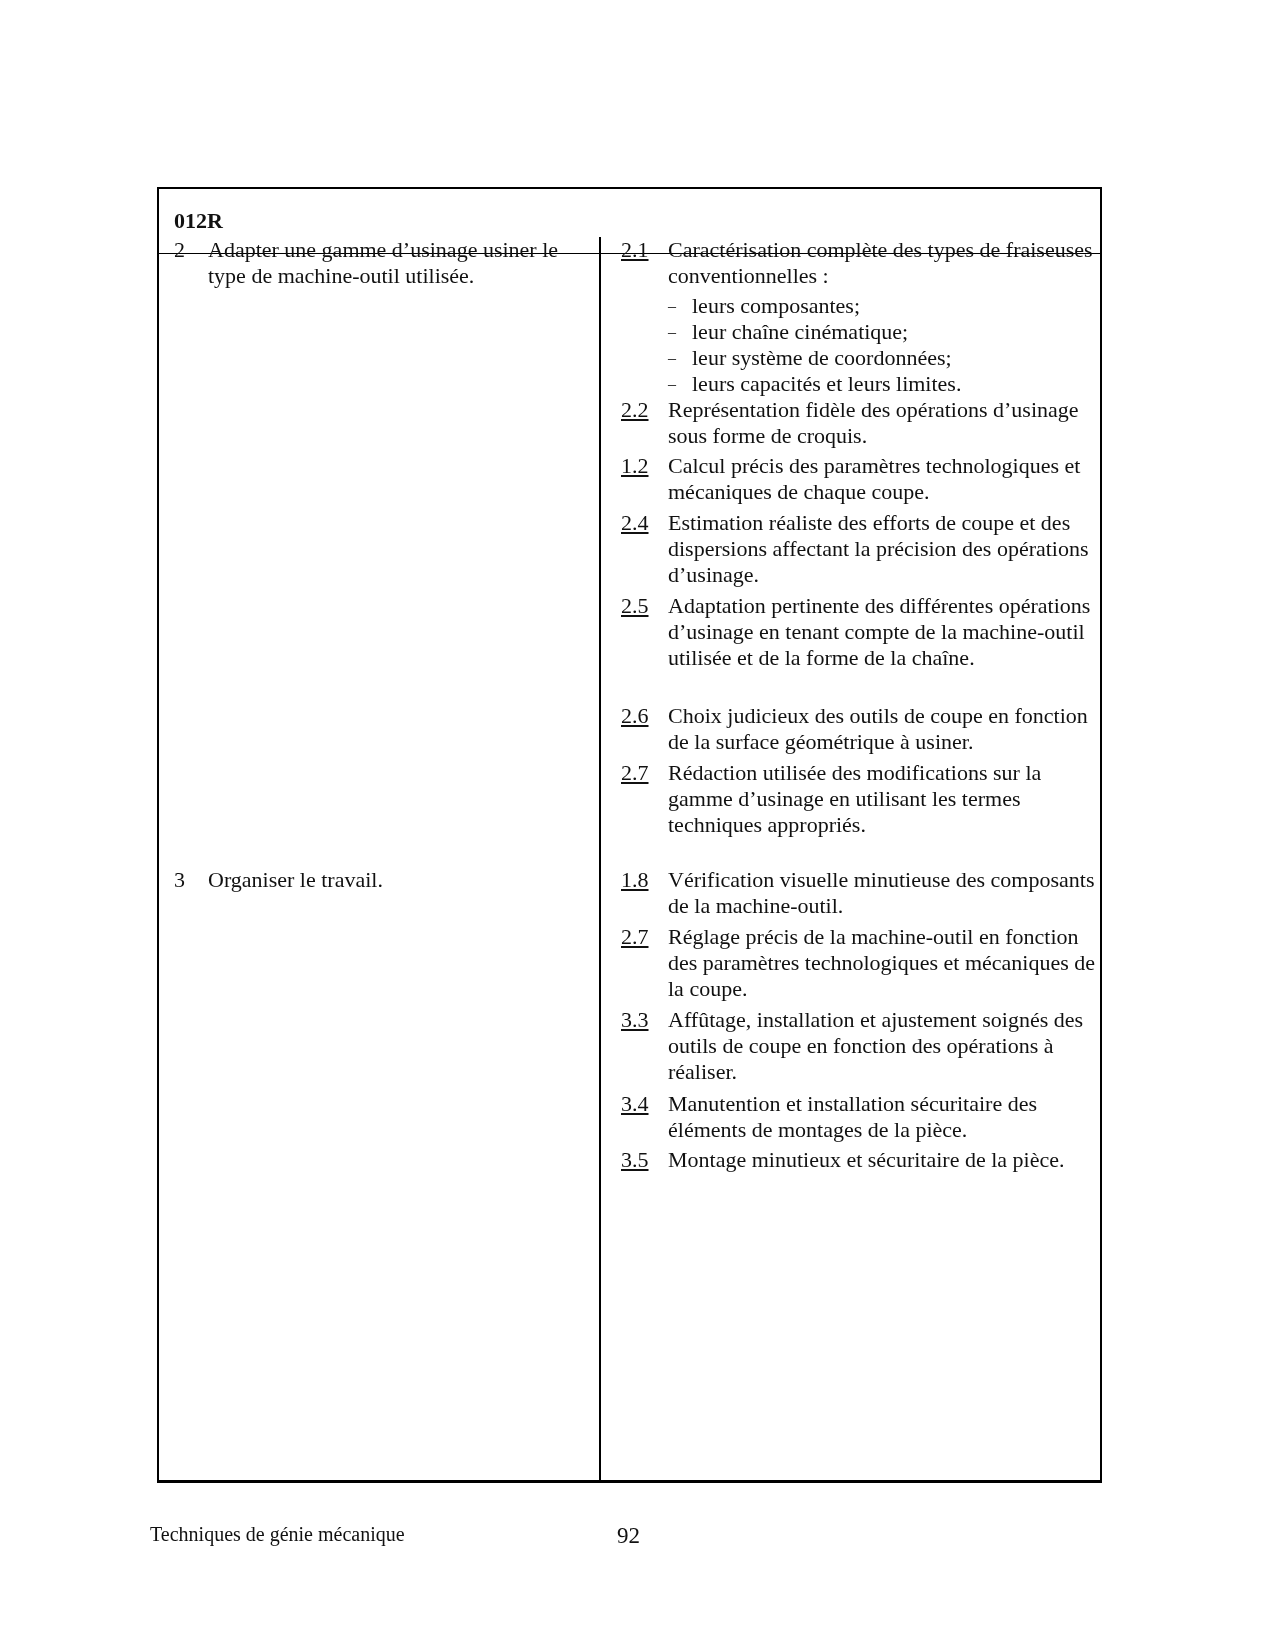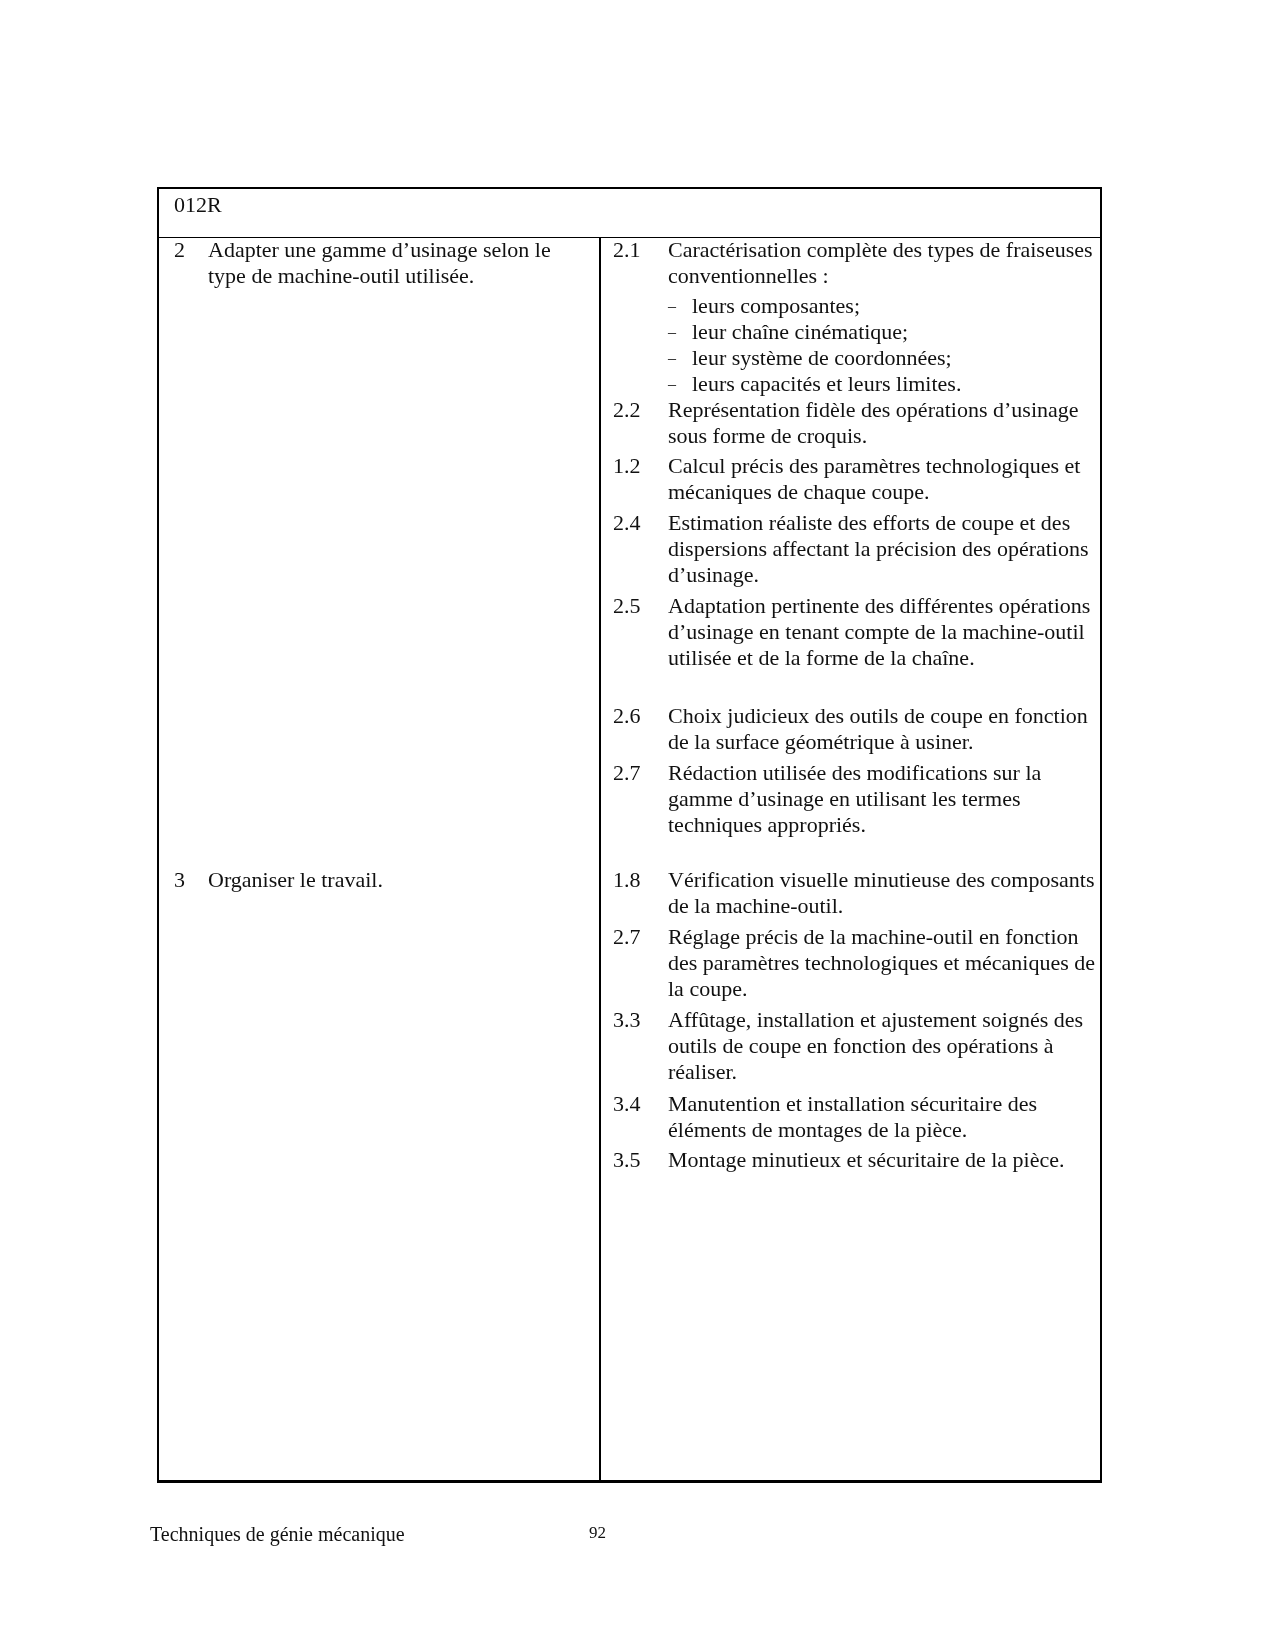--- a/index.html
+++ b/index.html
@@ -1,44 +1,44 @@
 <!DOCTYPE html>
 <html><head>
 <meta charset="utf-8">
 <style>
   html, body { margin:0; padding:0; background:#ffffff; }
   body { width:1275px; height:1650px; position:relative; font-family:"Liberation Serif","DejaVu Serif",serif; color:#111; }
   .table { position:absolute; left:157px; top:187px; width:945px; height:1296px; border:2px solid #000; border-top-width:2px; border-bottom-width:3px; box-sizing:border-box; }
-  .hdr { position:absolute; left:0; top:0; right:0; height:48px; border-bottom:1.5px solid #000; }
+  .hdr { position:absolute; left:0; top:16px; right:0; height:48px; border-bottom:1.5px solid #000;font-weight:bold; }
   .hdr span { position:absolute; left:15px; top:3px; font-size:22px; }
   .divider { position:absolute; left:440px; top:48px; bottom:0; width:2px; background:#000; }
   .comp { position:absolute; left:0; width:440px; font-size:22px; line-height:26px; }
   .comp .num { position:absolute; left:15px; }
   .comp .txt { position:absolute; left:49px; width:380px; }
   .crit { position:absolute; left:454px; width:480px; font-size:22px; line-height:26px; }
   .crit .row { position:absolute; left:0; width:480px; }
-  .crit .num { position:absolute; left:0; }
+  .crit .num { position:absolute; left:8px;text-decoration:underline; }
   .crit .txt { position:absolute; left:55px; width:430px; }
   .bul { display:block; position:relative; padding-left:24px; }
   .bul .dash { position:absolute; left:0; font-size:16px; }
   .footer-left { position:absolute; left:150px; top:1523px; font-size:20px; }
-  .footer-page { position:absolute; left:589px; top:1523px; font-size:17px; }
+  .footer-page { position:absolute; left:617px; top:1523px; font-size:23px; }
 </style>
 </head>
 <body>
 
 <div class="table">
   <div class="hdr">
     <span>012R</span>
   </div>
   <div class="divider"></div>
 
   <div class="comp" style="top:48px;">
     <span class="num">2</span>
-    <span class="txt">Adapter une gamme d’usinage selon le type de machine-outil utilisée.</span>
+    <span class="txt">Adapter une gamme d’usinage usiner le type de machine-outil utilisée.</span>
   </div>
 
   <div class="crit" style="top:48px;">
     <div class="row" style="top:0px;">
       <span class="num">2.1</span>
       <div class="txt">
         <span>Caractérisation complète des types de fraiseuses conventionnelles :</span>
         <div style="margin-top:4px;">
           <span class="bul"><span class="dash">–</span><span>leurs composantes;</span></span>
           <span class="bul"><span class="dash">–</span><span>leur chaîne cinématique;</span></span>

